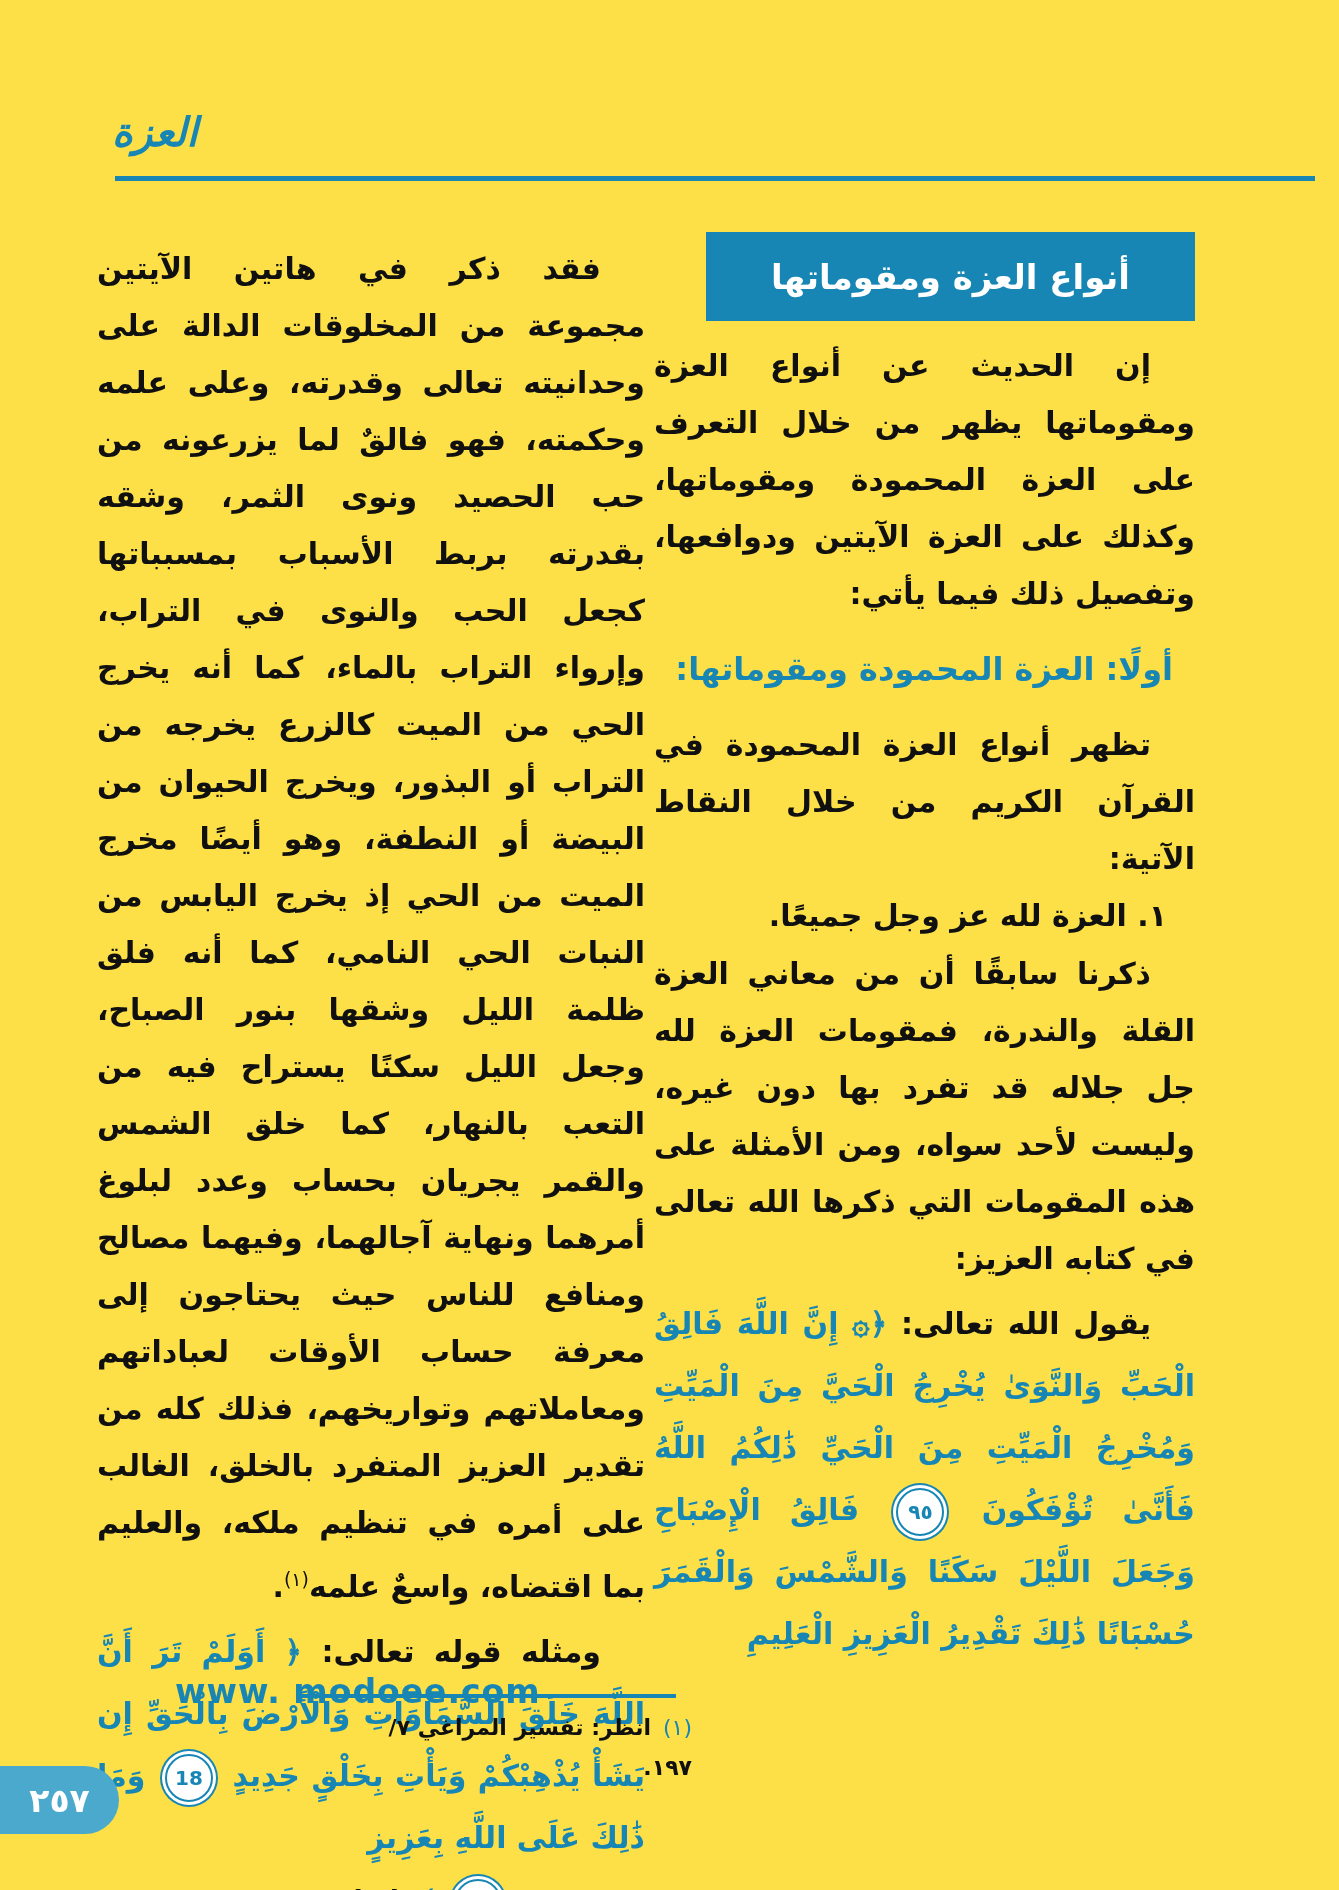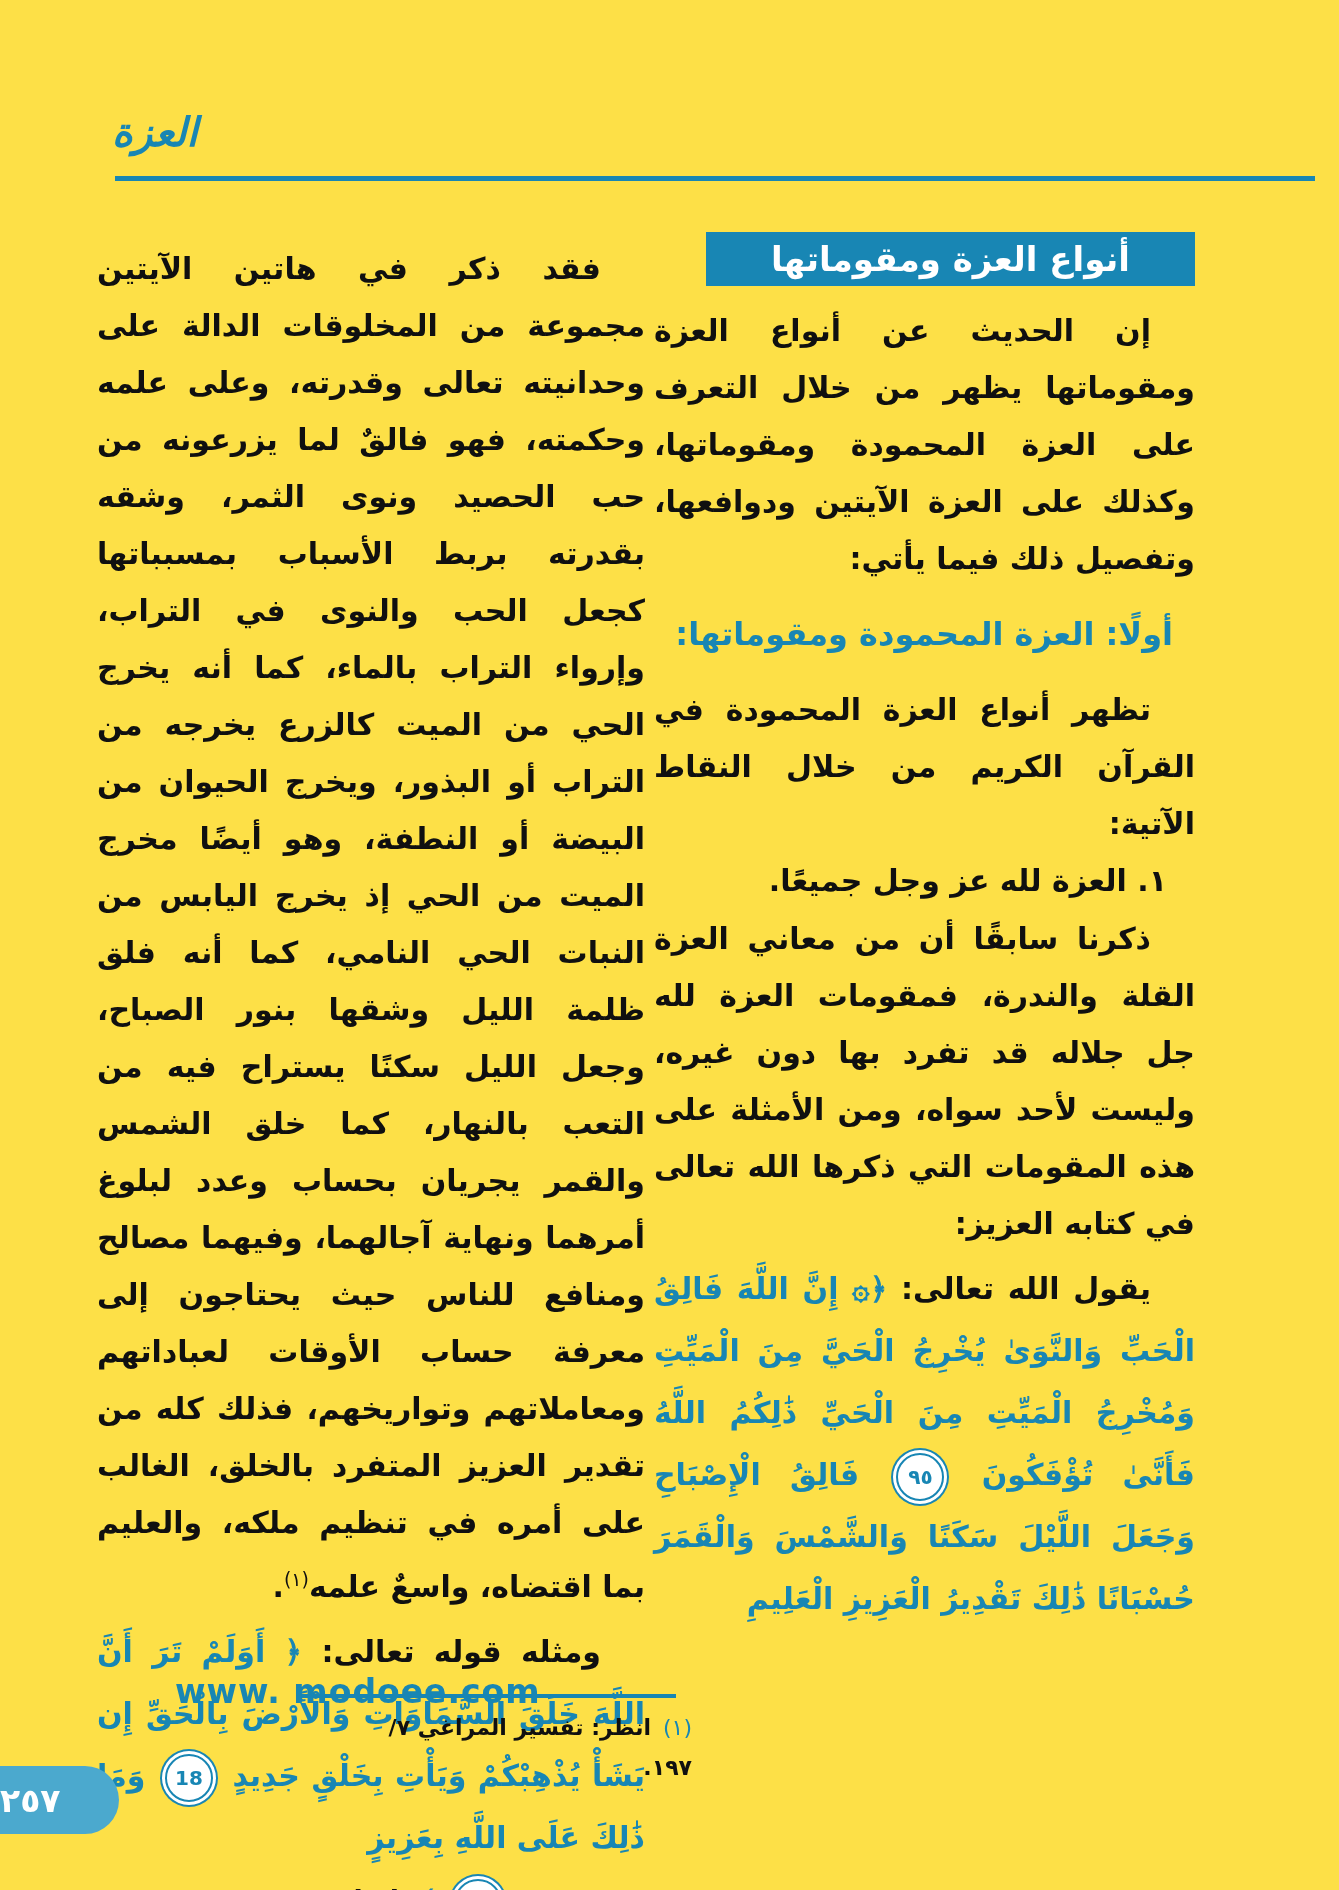--- a/index.html
+++ b/index.html
@@ -12,21 +12,21 @@
     position:absolute;left:112px;top:104px;font-size:40px;font-weight:bold;
     font-style:italic;color:#1886B4;line-height:1.4;
   }
   .hdr-rule{position:absolute;left:115px;top:176px;width:1200px;height:5px;background:#1886B4;}
   
   .col{position:absolute;direction:rtl;text-align:justify;}
   .col-right{right:144px;top:232px;width:541px;}
   .col-left{left:97px;top:240px;width:548px;}
   .p{font-size:30px;font-weight:bold;line-height:57px;text-indent:44px;margin:0;}
   .title-box{
-    background:#1886B4;color:#ffffff;height:54px;margin-left:52px;
+    background:#1886B4;color:#ffffff;height:89px;margin-left:52px;
     display:flex;align-items:center;justify-content:center;
     font-size:34px;font-weight:bold;
   }
   .box-gap{height:16px;}
   .blue-heading{color:#1886B4;font-size:32px;font-weight:bold;line-height:62px;text-indent:6px;margin:16px;}
   .num-item{font-size:30px;font-weight:bold;line-height:58px;text-indent:28px;margin:0;}
   .bullet-line{font-size:30px;font-weight:bold;line-height:58px;text-indent:22px;margin:0;}
   .flower{color:#1886B4;font-weight:normal;font-size:27px;margin-left:10px;}
   .verse{font-size:30px;font-weight:bold;line-height:62px;text-indent:44px;margin:6px 0 0 0;}
   .verse .q{color:#1886B4;}
@@ -41,21 +41,21 @@
   
   .fn-rule{position:absolute;left:300px;top:1694px;width:376px;height:4px;background:#1886B4;}
   .fn-text{
     position:absolute;left:342px;top:1708px;width:350px;direction:rtl;text-align:right;
     font-size:22px;font-weight:bold;line-height:40px;
   }
   .fn-text .fn-marker{color:#1886B4;margin-left:12px;font-weight:normal;}
   
   .page-pill{
     position:absolute;left:0;top:1766px;width:119px;height:68px;background:#4BA9CE;
-    border-radius:0 34px 34px 0;display:flex;align-items:center;
+    border-radius:0 34px 34px 0;display:flex;align-items:center;justify-content:center;
     color:#ffffff;font-size:33px;font-weight:bold;
   }
   .site-url{
     position:absolute;left:175px;top:1672px;color:#1886B4;font-size:33px;font-weight:bold;
     text-decoration:none;letter-spacing:1px;
   }
 </style>
 </head>
 <body>
 

